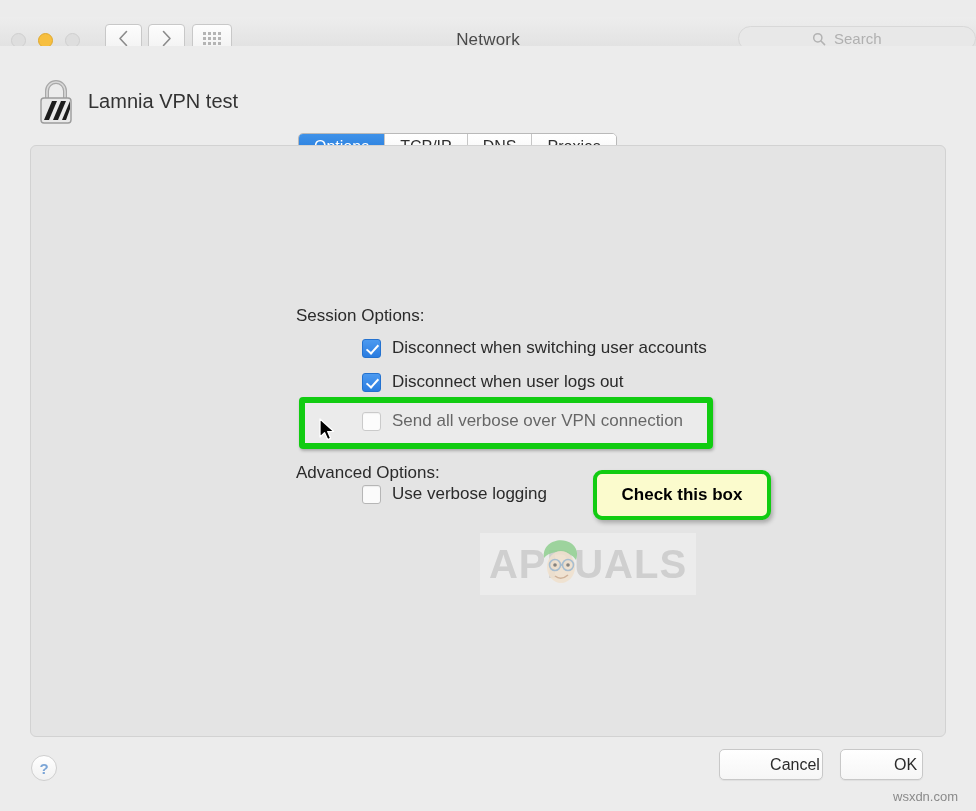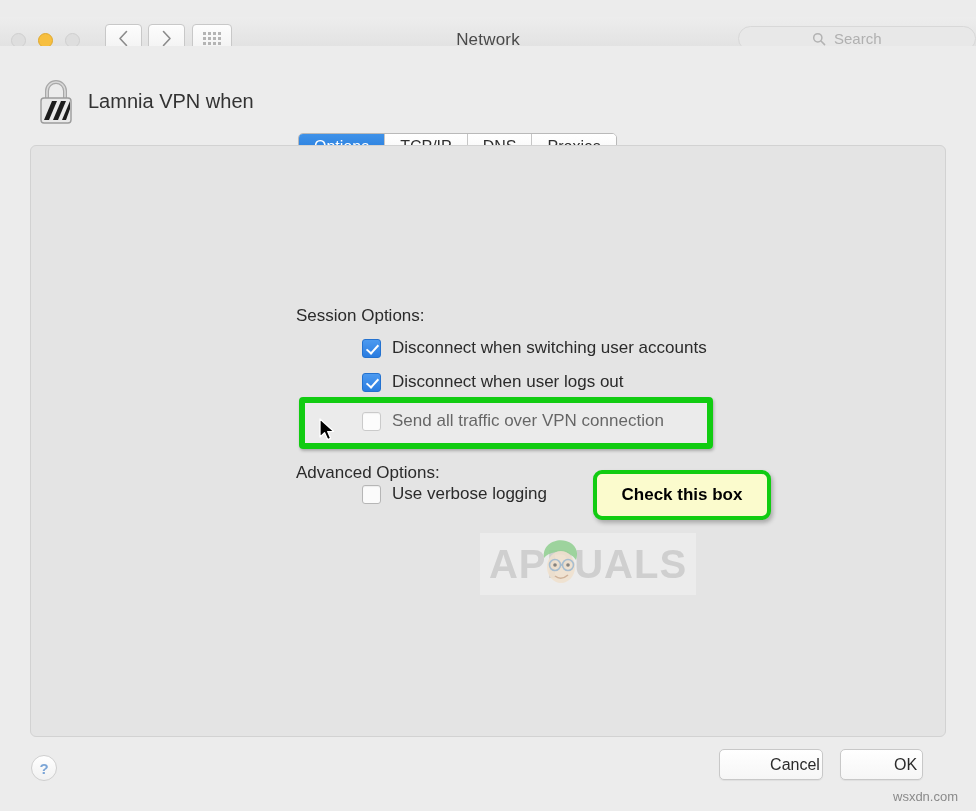--- a/index.html
+++ b/index.html
@@ -376,21 +376,21 @@
         <path d="M11 22 V15 A9 9 0 0 1 29 15 V22" fill="none" stroke="#a8a8a8" stroke-width="4"></path>
         <path d="M11 22 V15 A9 9 0 0 1 29 15 V22" fill="none" stroke="#d9d9d9" stroke-width="1.6"></path>
         <rect x="5" y="22" width="30" height="25" rx="3" fill="#e9e9e9" stroke="#9c9c9c" stroke-width="1.4"></rect>
         <g>
           <path d="M8 44 L16 25 L21 25 L13 44 Z" fill="#1c1c1c"></path>
           <path d="M17 44 L25 25 L30 25 L22 44 Z" fill="#1c1c1c"></path>
           <path d="M26 44 L34 25 L34 33 L30 44 Z" fill="#1c1c1c"></path>
         </g>
       </svg>
     </span>
-    <div id="sheet-title">Lamnia VPN when</div>
+    <div id="sheet-title">Lamnia VPN test</div>
 
     <div id="tabbar">
       <div class="tab selected">Options</div>
       <div class="tab">TCP/IP</div>
       <div class="tab">DNS</div>
       <div class="tab">Proxies</div>
     </div>
 
     <div id="panel">
 
@@ -401,21 +401,21 @@
         <span class="opt-text">Disconnect when switching user accounts</span>
       </div>
 
       <div class="opt-row" id="row-logout">
         <span class="cbox on"></span>
         <span class="opt-text">Disconnect when user logs out</span>
       </div>
 
       <div class="opt-row" id="row-sendall">
         <span class="cbox off"></span>
-        <span class="opt-text">Send all traffic over VPN connection</span>
+        <span class="opt-text">Send all verbose over VPN connection</span>
       </div>
 
       <div class="group-label" id="lbl-advanced">Advanced Options:</div>
 
       <div class="opt-row" id="row-verbose">
         <span class="cbox off"></span>
         <span class="opt-text">Use verbose logging</span>
       </div>
 
       <div id="hl-rect"></div>

